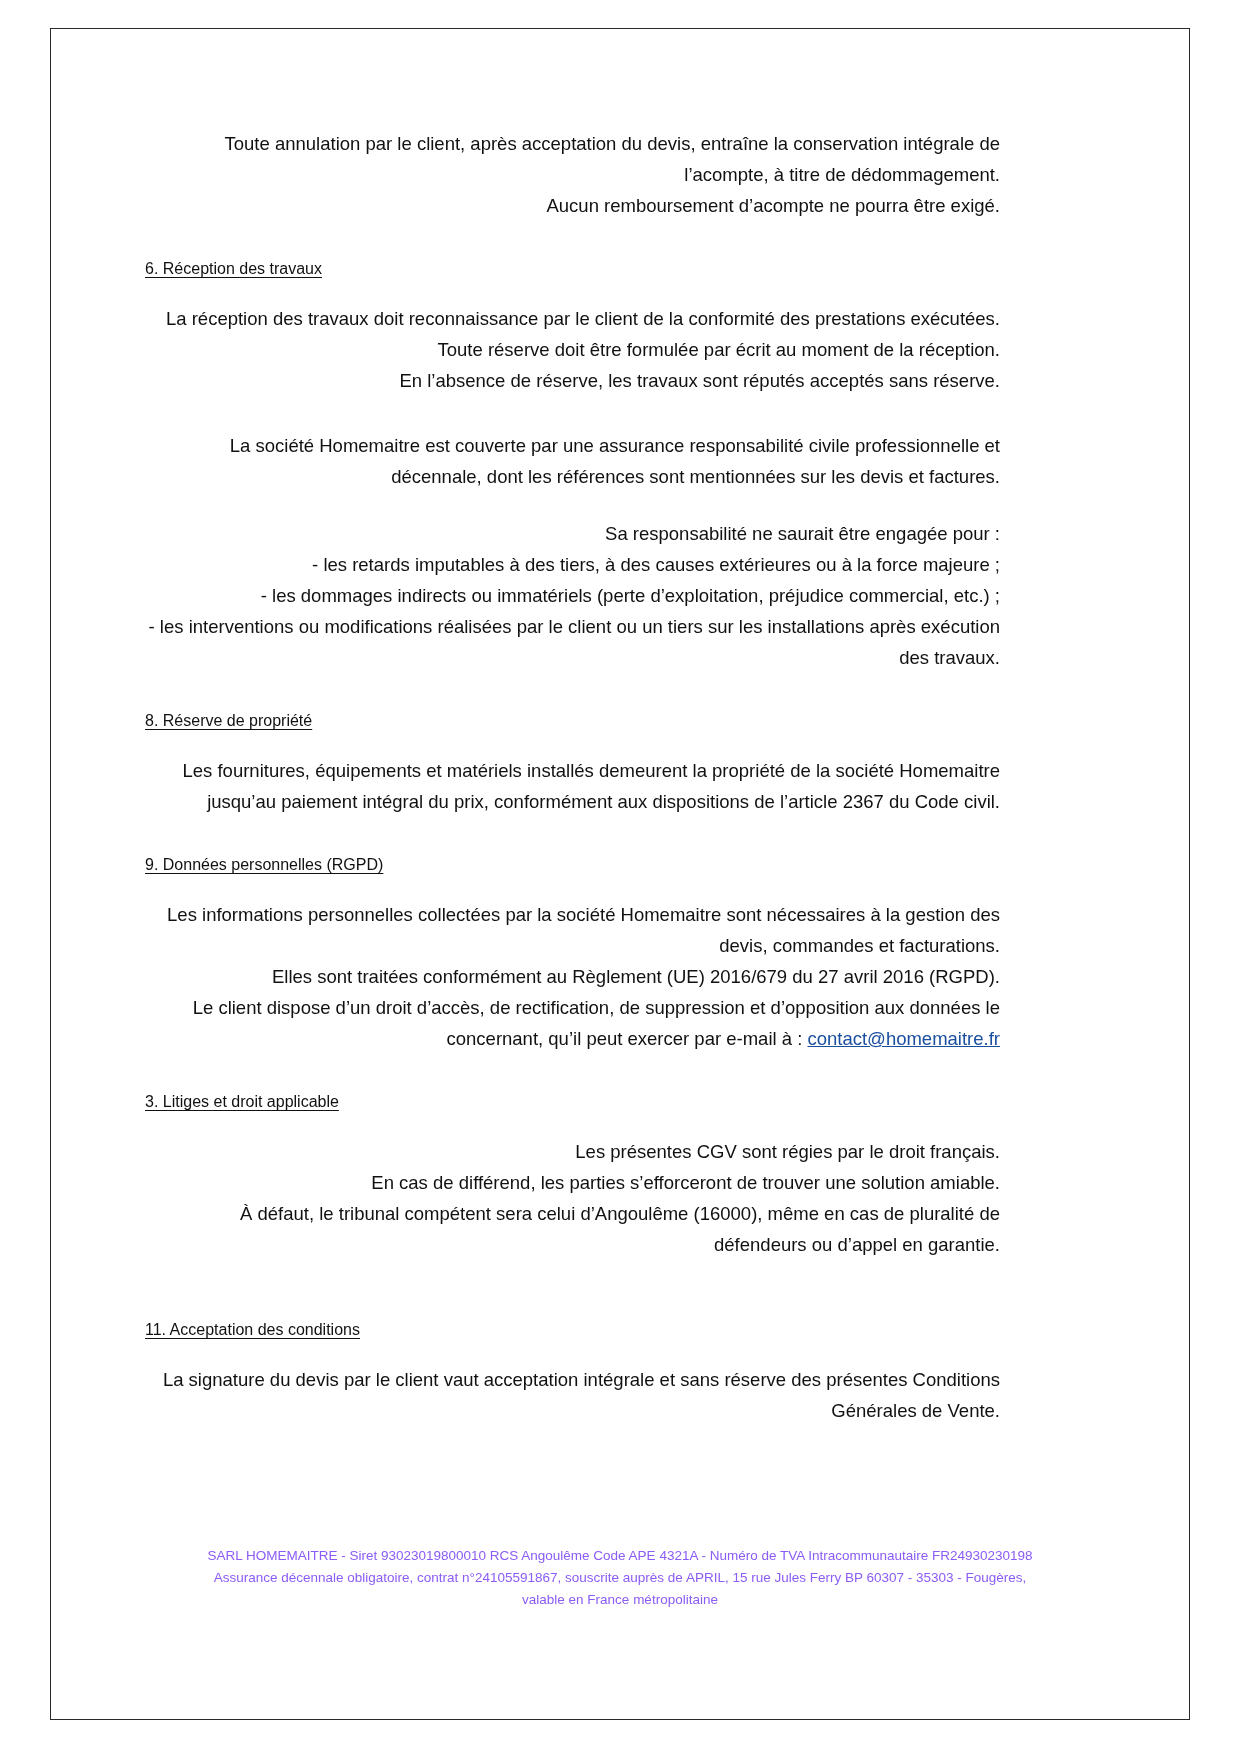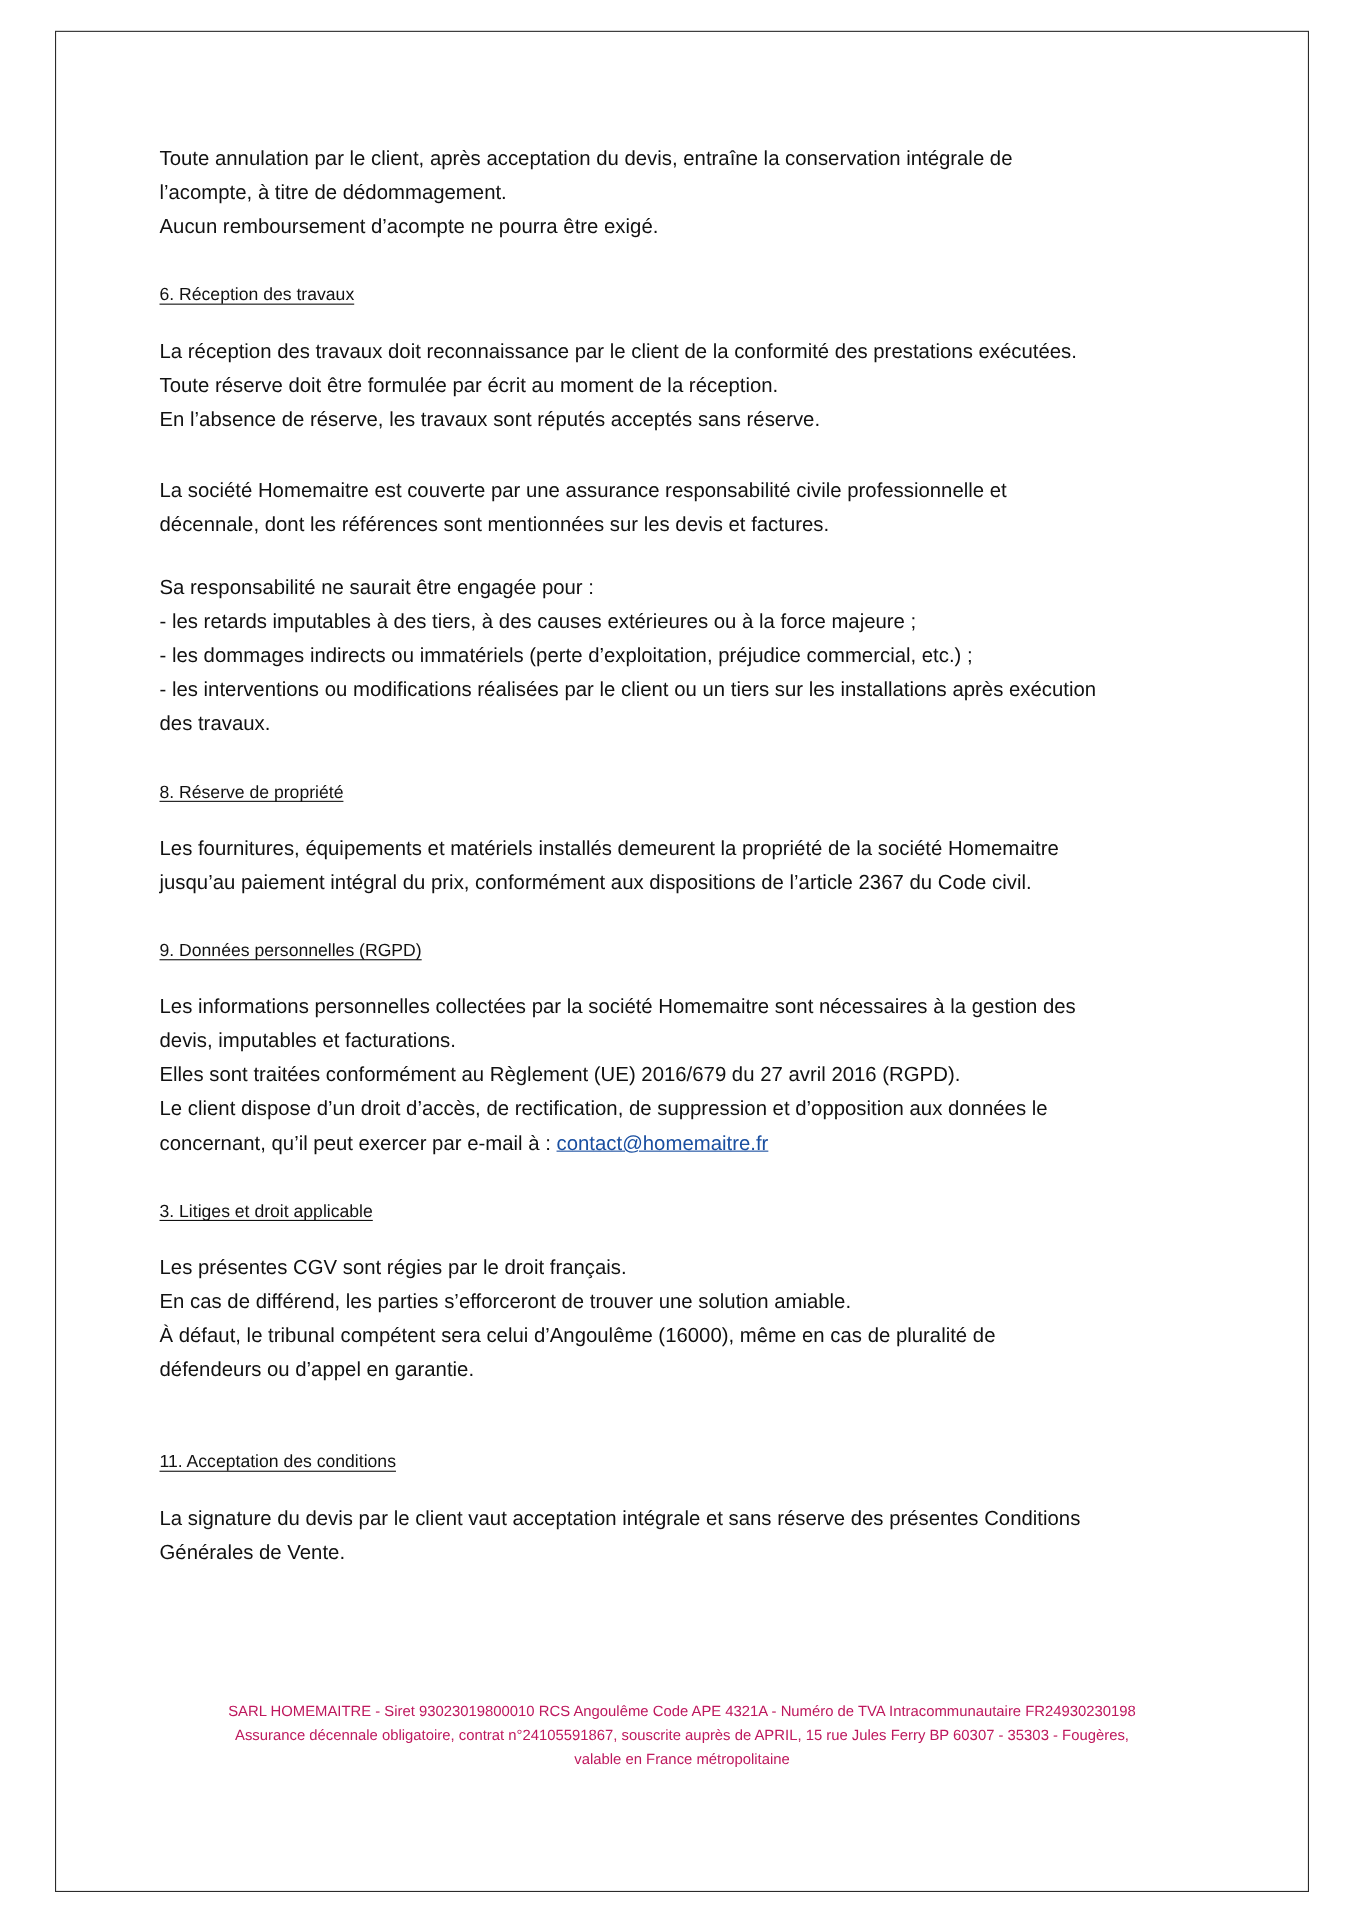--- a/index.html
+++ b/index.html
@@ -33,20 +33,21 @@
     position: absolute;
     left: 145px;
     top: 128px;
     width: 855px;
   }
   p.para {
     margin: 0 0 0 0;
     font-size: 18.5px;
     line-height: 31px;
     color: #111111;
+    text-align: right;
   }
   .block {
     margin-bottom: 26px;
   }
   h2.heading {
     margin: 0 0 20px 0;
     font-size: 16px;
     font-weight: normal;
     line-height: 28px;
     text-decoration: underline;
@@ -64,21 +65,21 @@
     text-decoration: underline;
   }
   .footer {
     position: absolute;
     left: 145px;
     top: 1545px;
     width: 950px;
     text-align: center;
     font-size: 13.5px;
     line-height: 22px;
-    color: #be185d;
+    color: #8b5cf6;
   }
   .footer div {
     white-space: normal;
   }
 </style>
 </head>
 <body>
 
 <div class="page">
   <div class="page-frame"></div>
@@ -106,21 +107,21 @@
       <p class="para">- les interventions ou modifications réalisées par le client ou un tiers sur les installations après exécution des travaux.</p>
     </div>
 
     <div class="block gap-before-heading">
       <h2 class="heading">8. Réserve de propriété</h2>
       <p class="para">Les fournitures, équipements et matériels installés demeurent la propriété de la société Homemaitre jusqu’au paiement intégral du prix, conformément aux dispositions de l’article 2367 du Code civil.</p>
     </div>
 
     <div class="block gap-before-heading">
       <h2 class="heading">9. Données personnelles (RGPD)</h2>
-      <p class="para">Les informations personnelles collectées par la société Homemaitre sont nécessaires à la gestion des devis, imputables et facturations.</p>
+      <p class="para">Les informations personnelles collectées par la société Homemaitre sont nécessaires à la gestion des devis, commandes et facturations.</p>
       <p class="para">Elles sont traitées conformément au Règlement (UE) 2016/679 du 27 avril 2016 (RGPD).</p>
       <p class="para"><span>Le client dispose d’un droit d’accès, de rectification, de suppression et d’opposition aux données le concernant, qu’il peut exercer par e-mail à : </span><a class="email-link" href="#">contact@homemaitre.fr</a></p>
     </div>
 
     <div class="block gap-before-heading">
       <h2 class="heading">3. Litiges et droit applicable</h2>
       <p class="para">Les présentes CGV sont régies par le droit français.</p>
       <p class="para">En cas de différend, les parties s’efforceront de trouver une solution amiable.</p>
       <p class="para">À défaut, le tribunal compétent sera celui d’Angoulême (16000), même en cas de pluralité de défendeurs ou d’appel en garantie.</p>
     </div>

